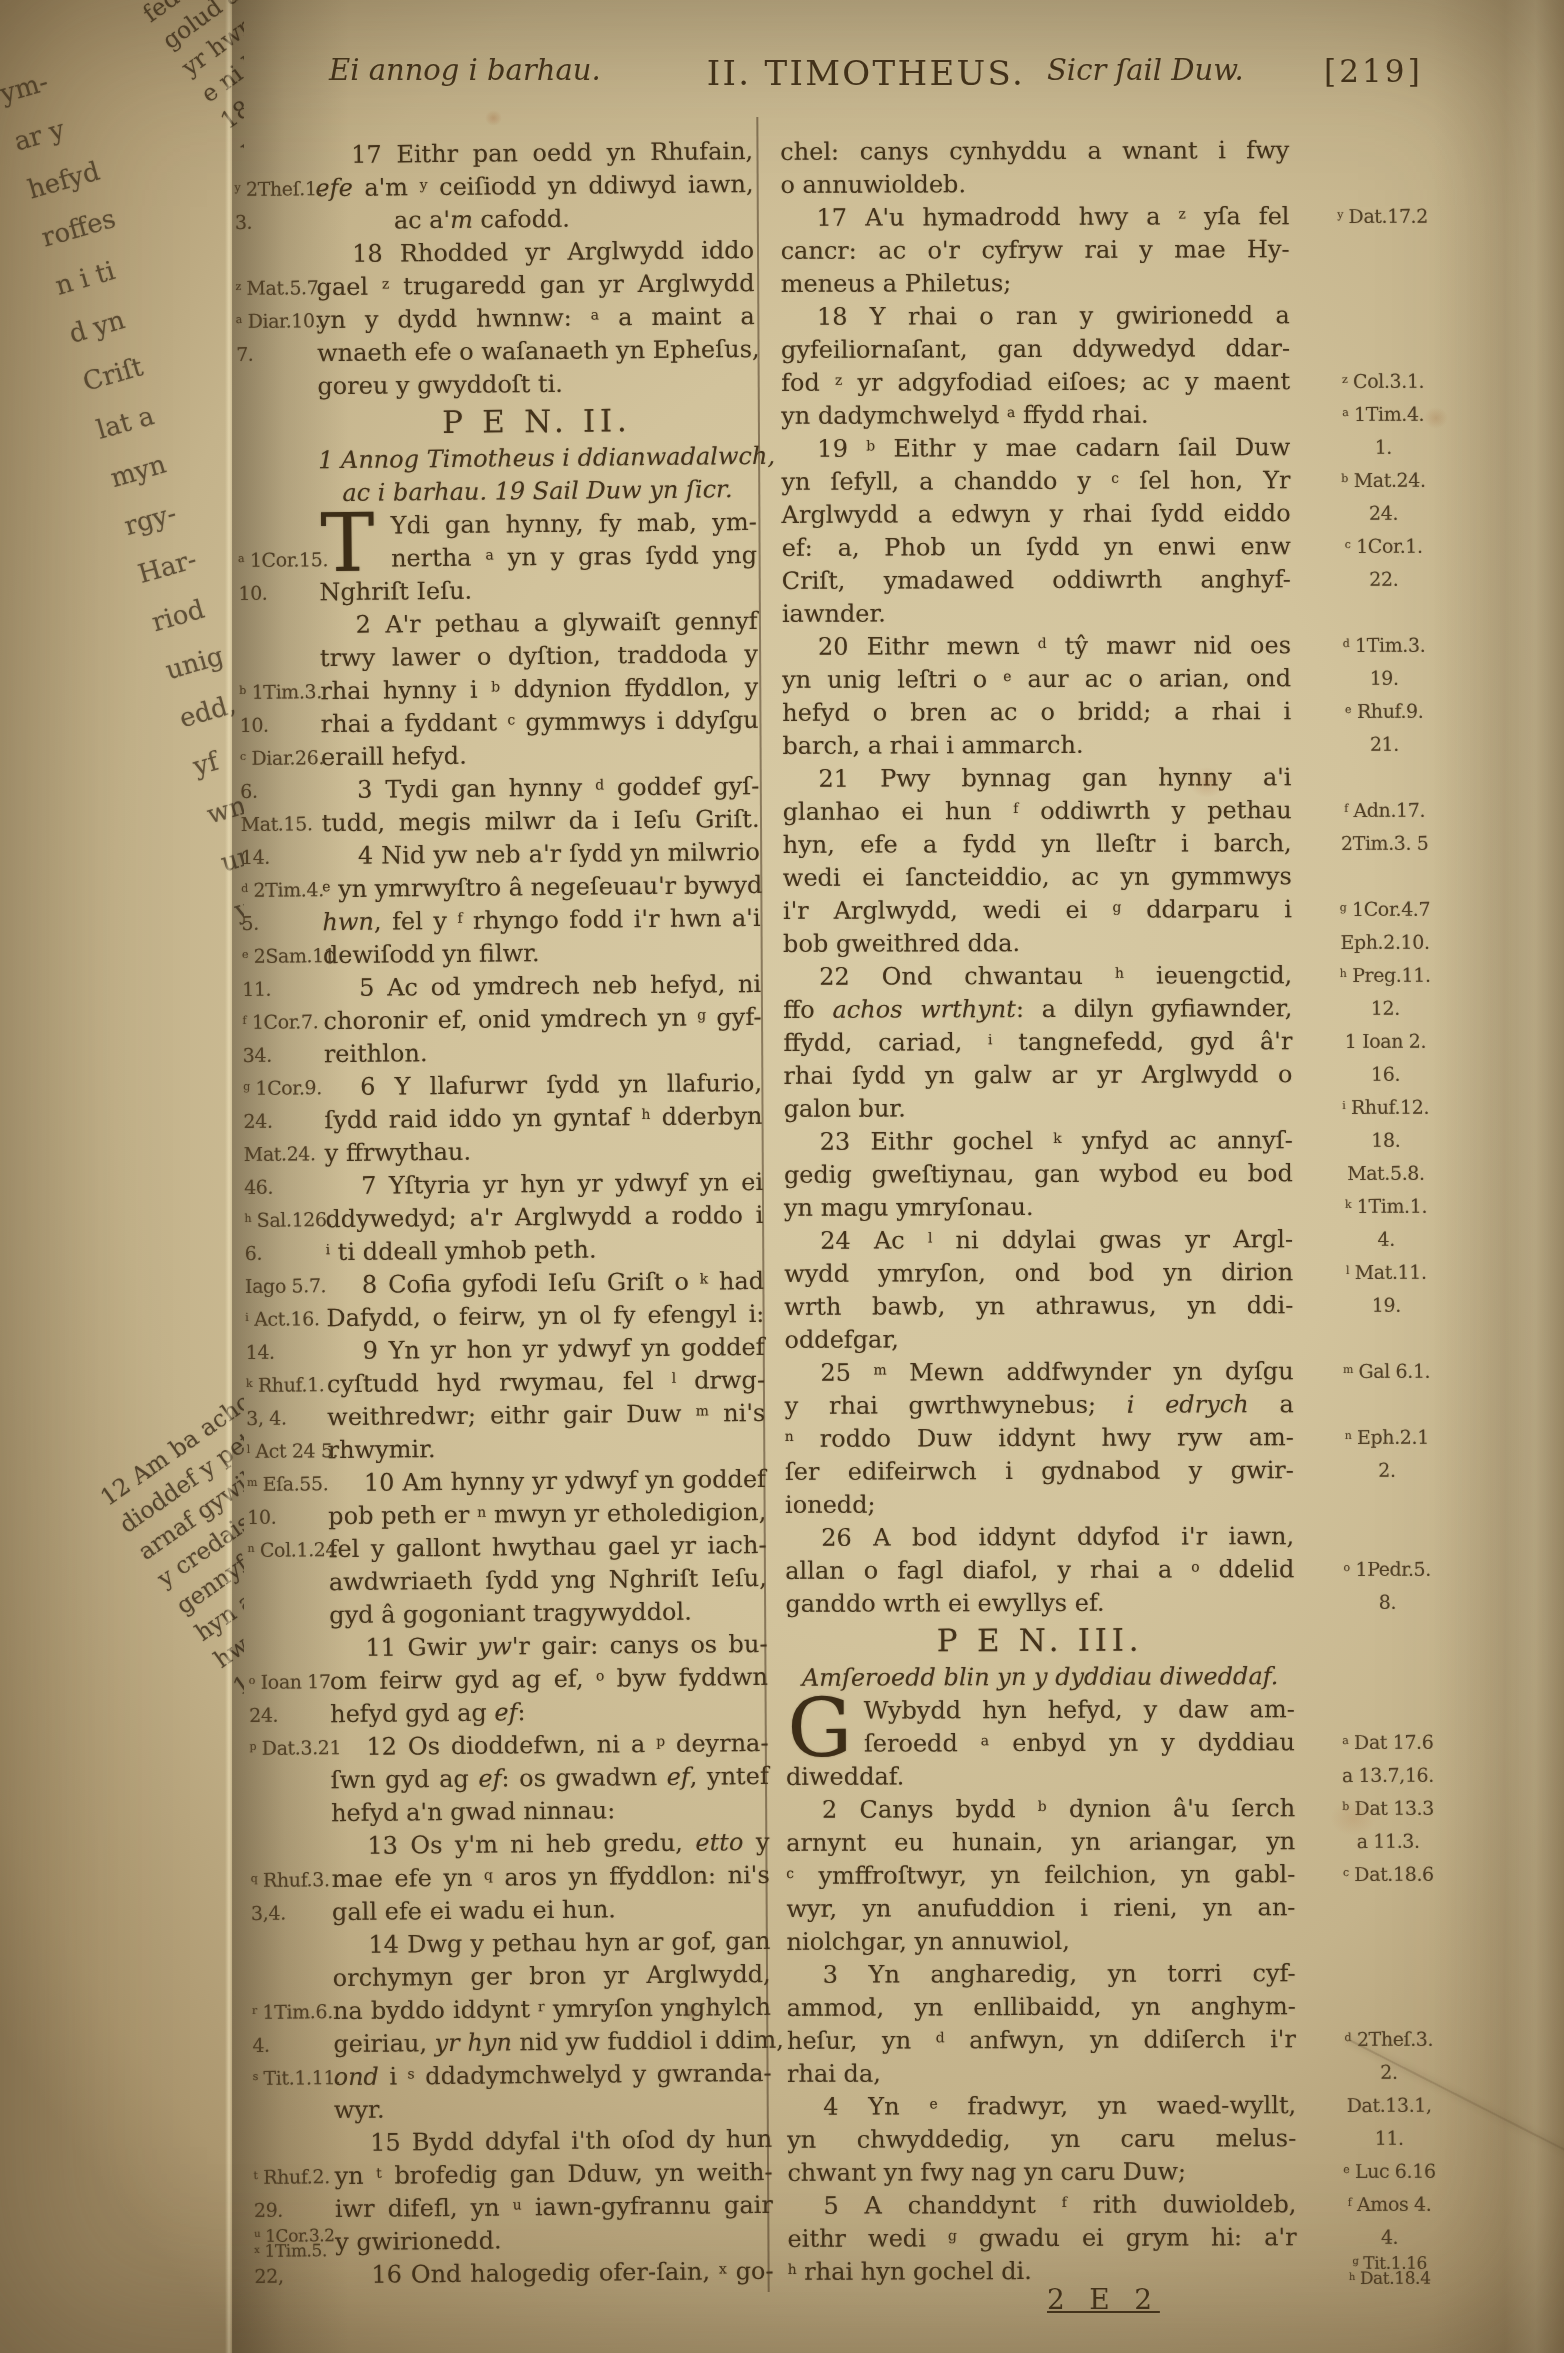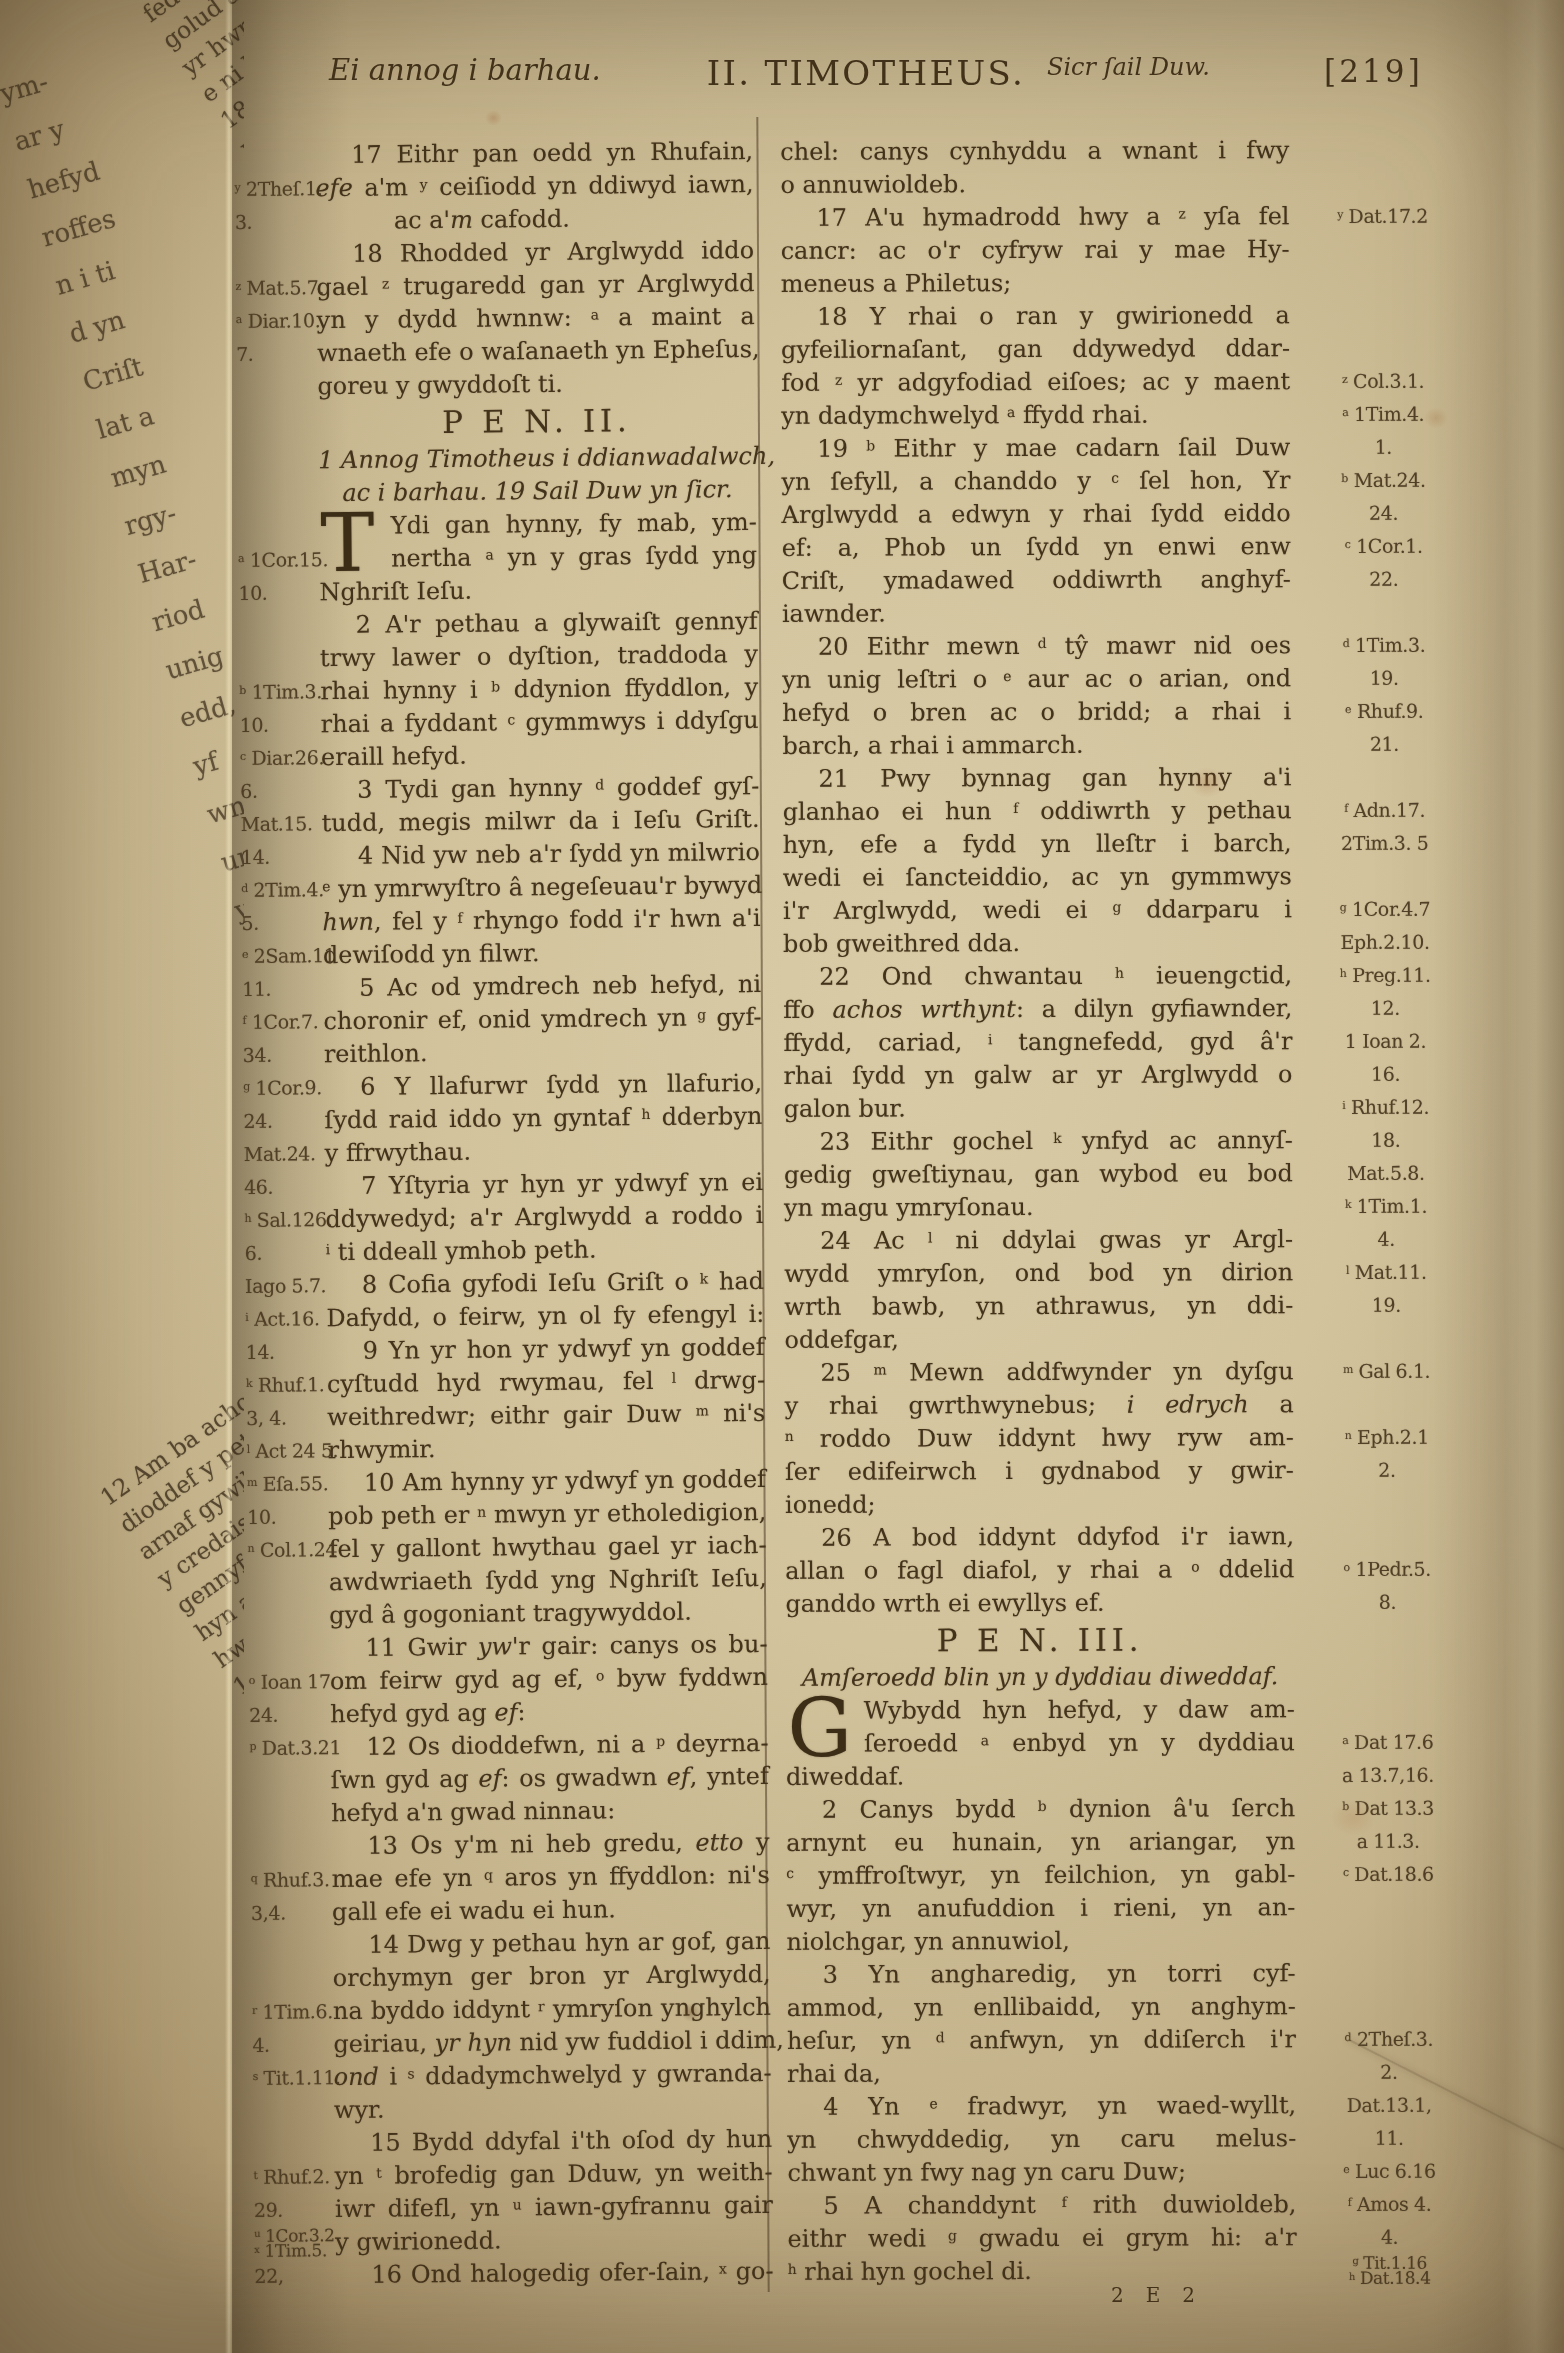--- a/index.html
+++ b/index.html
@@ -15,21 +15,21 @@
   #curl .frag{position:absolute;color:#3f301c;opacity:.82;white-space:pre-line;
     font-size:23.5px;line-height:33px;transform-origin:0 0;text-shadow:0 0 1.6px rgba(63,48,28,.4);}
   #curl .frag.sliver{font-size:26px;line-height:50px;opacity:.75;}
   #curl-shadow{position:absolute;left:232px;top:0;width:117px;height:2354px;
     background:linear-gradient(90deg,rgba(46,34,18,.38),rgba(46,34,18,.14) 45%,rgba(46,34,18,0));pointer-events:none;}
   #curl-edge{position:absolute;left:225px;top:0;width:7.8px;height:2354px;background:linear-gradient(90deg,rgba(240,228,190,.0),rgba(243,231,193,.55),rgba(240,228,190,.0));}
   
   .hdr{position:absolute;top:53px;left:16px;width:1565px;height:55px;}
   .hdr .hl{position:absolute;left:313px;font-style:italic;font-size:29px;}
   .hdr .hc{position:absolute;left:540px;width:469px;text-align:right;font-size:34px;letter-spacing:2.3px;}
-  .hdr .hr{position:absolute;left:1031px;font-style:italic;font-size:24px;}
+  .hdr .hr{position:absolute;left:1031px;font-style:italic;font-size:29px;}
   .hdr .hn{position:absolute;left:1308px;font-size:31px;letter-spacing:3.1px;}
   
   .col{position:absolute;top:135px;}
   #colL{left:315px;width:438px;transform:rotate(-0.55deg);transform-origin:top right;}
   #colR{left:784px;width:509px;transform:rotate(-0.2deg);}
   .ln{position:relative;height:33px;font-size:24px;line-height:33px;white-space:nowrap;}
   .ln .txt{display:block;text-align:justify;text-align-last:justify;}
   .ln.s .txt{text-align-last:left;}
   .ln.head{height:41px;}
   .ln.head .txt{text-align:center;text-align-last:center;font-size:31px;letter-spacing:4.7px;line-height:41px;}
@@ -37,21 +37,21 @@
   .ln sup{font-size:.58em;line-height:0;vertical-align:baseline;position:relative;top:-.45em;}
   .dc{position:absolute;left:1.6px;top:0px;font-size:81px;line-height:66px;color:#3c2d17;text-shadow:0 0 1.6px rgba(60,45,23,.5);}
   .gut{position:absolute;font-size:19px;line-height:1.0;color:#4c3b22;opacity:.95;white-space:nowrap;letter-spacing:-0.4px;top:7px;}
   #colL .gut{left:-81px;width:78px;}
   #colR .gut{left:100%;margin-left:11px;width:164px;text-align:center;}
   .gut.stack{line-height:.92;font-size:17px;top:1.6px;}
   .txt, .gut{text-shadow:0 0 1.2px rgba(68,51,27,.42);}
   
   #divider{position:absolute;left:762px;top:117px;width:2px;height:2175px;background:rgba(74,57,34,.55);transform:rotate(-0.3deg);}
   
-  #sig{position:absolute;left:1111px;top:2283px;font-size:20px;letter-spacing:7.8px;}
+  #sig{position:absolute;left:1047px;top:2283px;font-size:28px;letter-spacing:7.8px;text-decoration:underline;}
   
   .fox{position:absolute;border-radius:50%;pointer-events:none;}
   #crease-r{position:absolute;right:0;top:0;width:133px;height:2354px;
     background:linear-gradient(90deg,rgba(0,0,0,0),rgba(120,98,66,.18) 55%,rgba(214,200,164,.25) 78%,rgba(120,98,66,.28) 100%);}
   #crease-d{position:absolute;left:1330px;top:2113px;width:329px;height:2.3px;background:rgba(110,90,60,.35);transform:rotate(27deg);box-shadow:0 0 6.3px rgba(110,90,60,.4);}
   #vig{position:absolute;inset:0;box-shadow:inset 0 0 172px rgba(60,44,22,.45);pointer-events:none;}
 </style>
 </head>
 <body>
 

